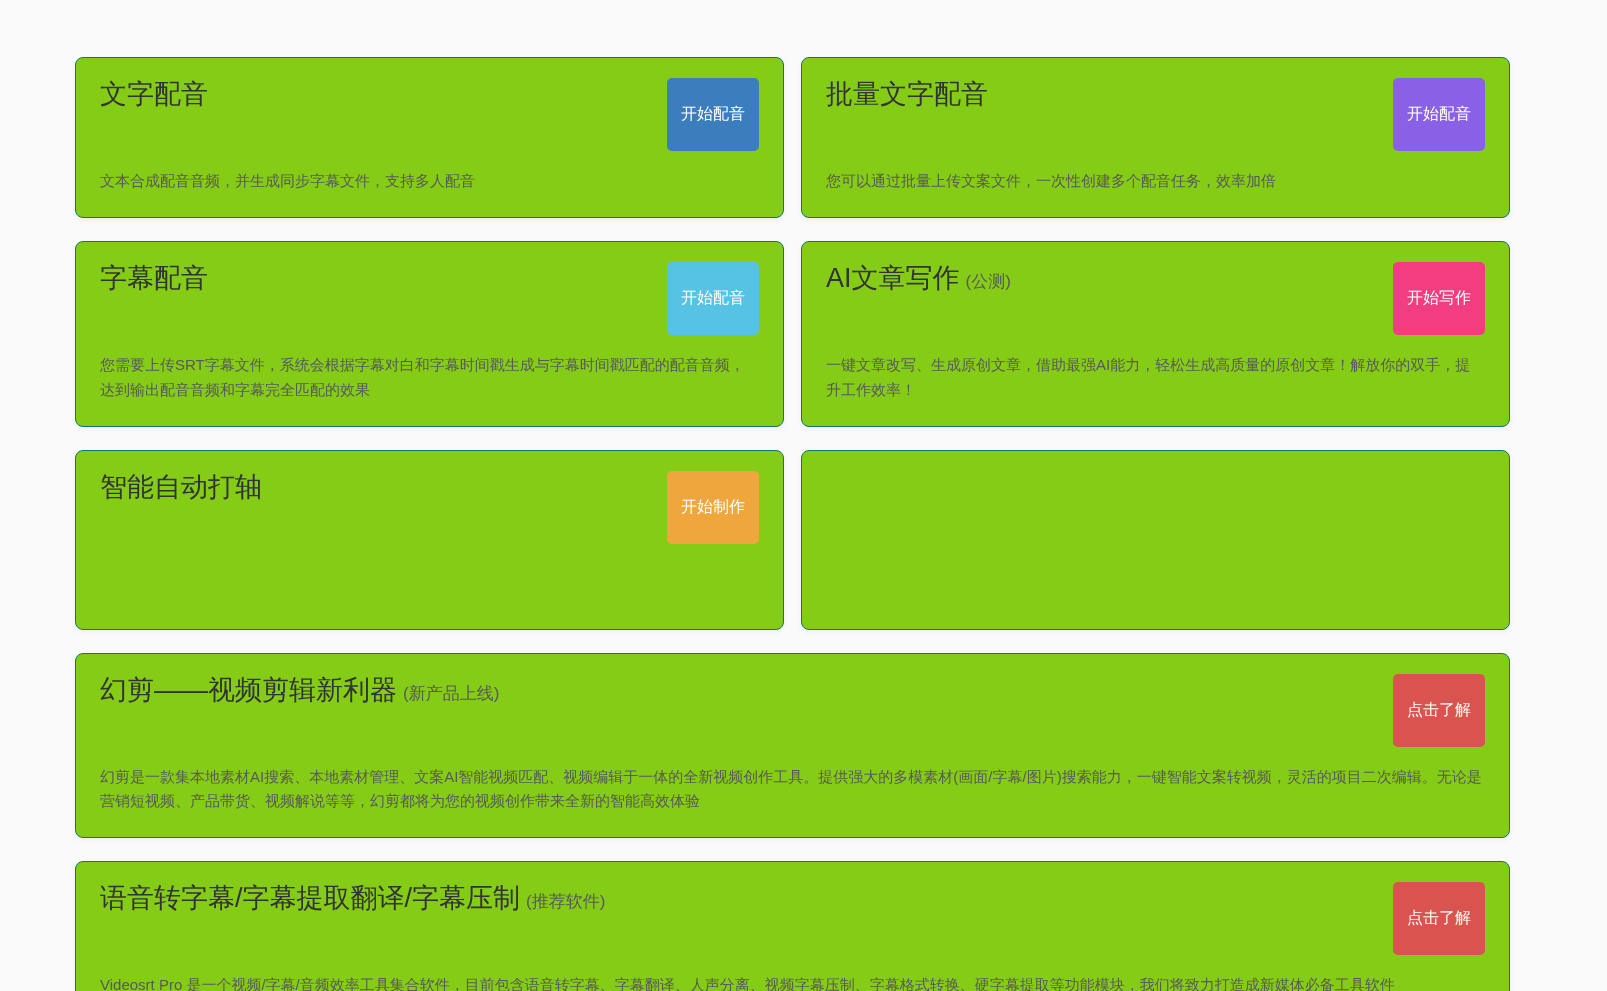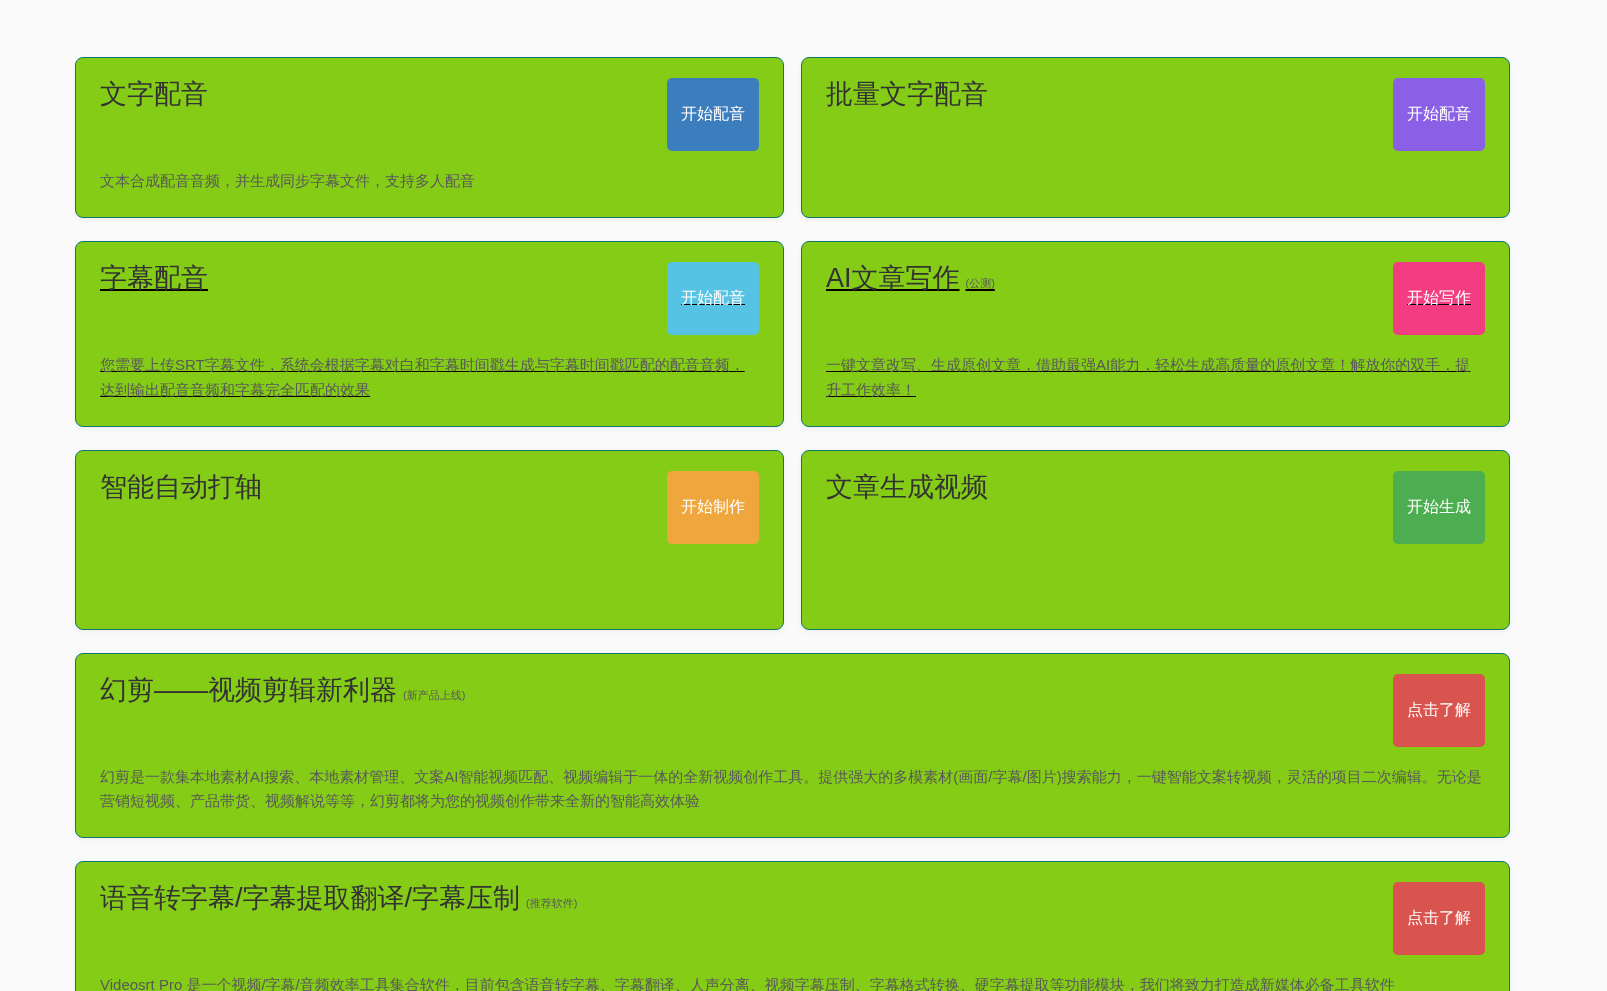--- a/index.html
+++ b/index.html
@@ -18,38 +18,38 @@
   }
   .card {
     background: #84cc16;
     border: 1px solid #0f766e;
     border-radius: 8px;
     box-shadow: 0 2px 6px rgba(0,0,0,0.05);
     padding: 18px 24px 24px 24px;
   }
   .card.full { grid-column: 1 / -1; }
   .card.h-1 { min-height: 131px; }
-  .card.h-2 { min-height: 157px; text-decoration: underline; }
+  .card.h-2 { min-height: 157px; }
   .card.h-3 { min-height: 180px; }
   .card.h-4 { min-height: 160px; }
   .card.h-5 { min-height: 165px; }
   .card-head {
     display: flex;
     justify-content: space-between;
     align-items: flex-start;
   }
   .card-title {
     font-size: 27px;
     font-weight: 400;
     color: #333333;
     line-height: 1.35;
     white-space: nowrap;
   }
   .card-subtitle {
-    font-size: 11px;
+    font-size: 17px;
     color: #595959;
     margin-left: 6px;
   }
   .card-btn {
     flex: none;
     border: none;
     border-radius: 5px;
     color: #ffffff;
     font-size: 16px;
     font-family: inherit;
@@ -80,20 +80,21 @@
     <p class="card-desc">文本合成配音音频，并生成同步字幕文件，支持多人配音</p>
   </section>
 
   <section class="card h-1">
     <div class="card-head">
       <h2 class="card-title">
         <span>批量文字配音</span><span class="card-subtitle"></span>
       </h2>
       <button class="card-btn" style="background-color: rgb(138, 96, 230);">开始配音</button>
     </div>
+    <p class="card-desc">您可以通过批量上传文案文件，一次性创建多个配音任务，效率加倍</p>
   </section>
 
   <section class="card h-2">
     <div class="card-head">
       <h2 class="card-title">
         <span>字幕配音</span><span class="card-subtitle"></span>
       </h2>
       <button class="card-btn" style="background-color: rgb(86, 195, 228);">开始配音</button>
     </div>
     <p class="card-desc">您需要上传SRT字幕文件，系统会根据字幕对白和字幕时间戳生成与字幕时间戳匹配的配音音频，达到输出配音音频和字幕完全匹配的效果</p>
@@ -112,26 +113,20 @@
   <section class="card h-3">
     <div class="card-head">
       <h2 class="card-title">
         <span>智能自动打轴</span><span class="card-subtitle"></span>
       </h2>
       <button class="card-btn" style="background-color: rgb(239, 166, 61);">开始制作</button>
     </div>
   </section>
 
   <section class="card h-3">
-    <div class="card-head">
-      <h2 class="card-title">
-        <span>文章生成视频</span><span class="card-subtitle"></span>
-      </h2>
-      <button class="card-btn" style="background-color: rgb(76, 174, 80);">开始生成</button>
-    </div>
   </section>
 
   <section class="card full h-4">
     <div class="card-head">
       <h2 class="card-title">
         <span>幻剪——视频剪辑新利器</span><span class="card-subtitle">(新产品上线)</span>
       </h2>
       <button class="card-btn" style="background-color: rgb(217, 83, 79);">点击了解</button>
     </div>
     <p class="card-desc">幻剪是一款集本地素材AI搜索、本地素材管理、文案AI智能视频匹配、视频编辑于一体的全新视频创作工具。提供强大的多模素材(画面/字幕/图片)搜索能力，一键智能文案转视频，灵活的项目二次编辑。无论是营销短视频、产品带货、视频解说等等，幻剪都将为您的视频创作带来全新的智能高效体验</p>

